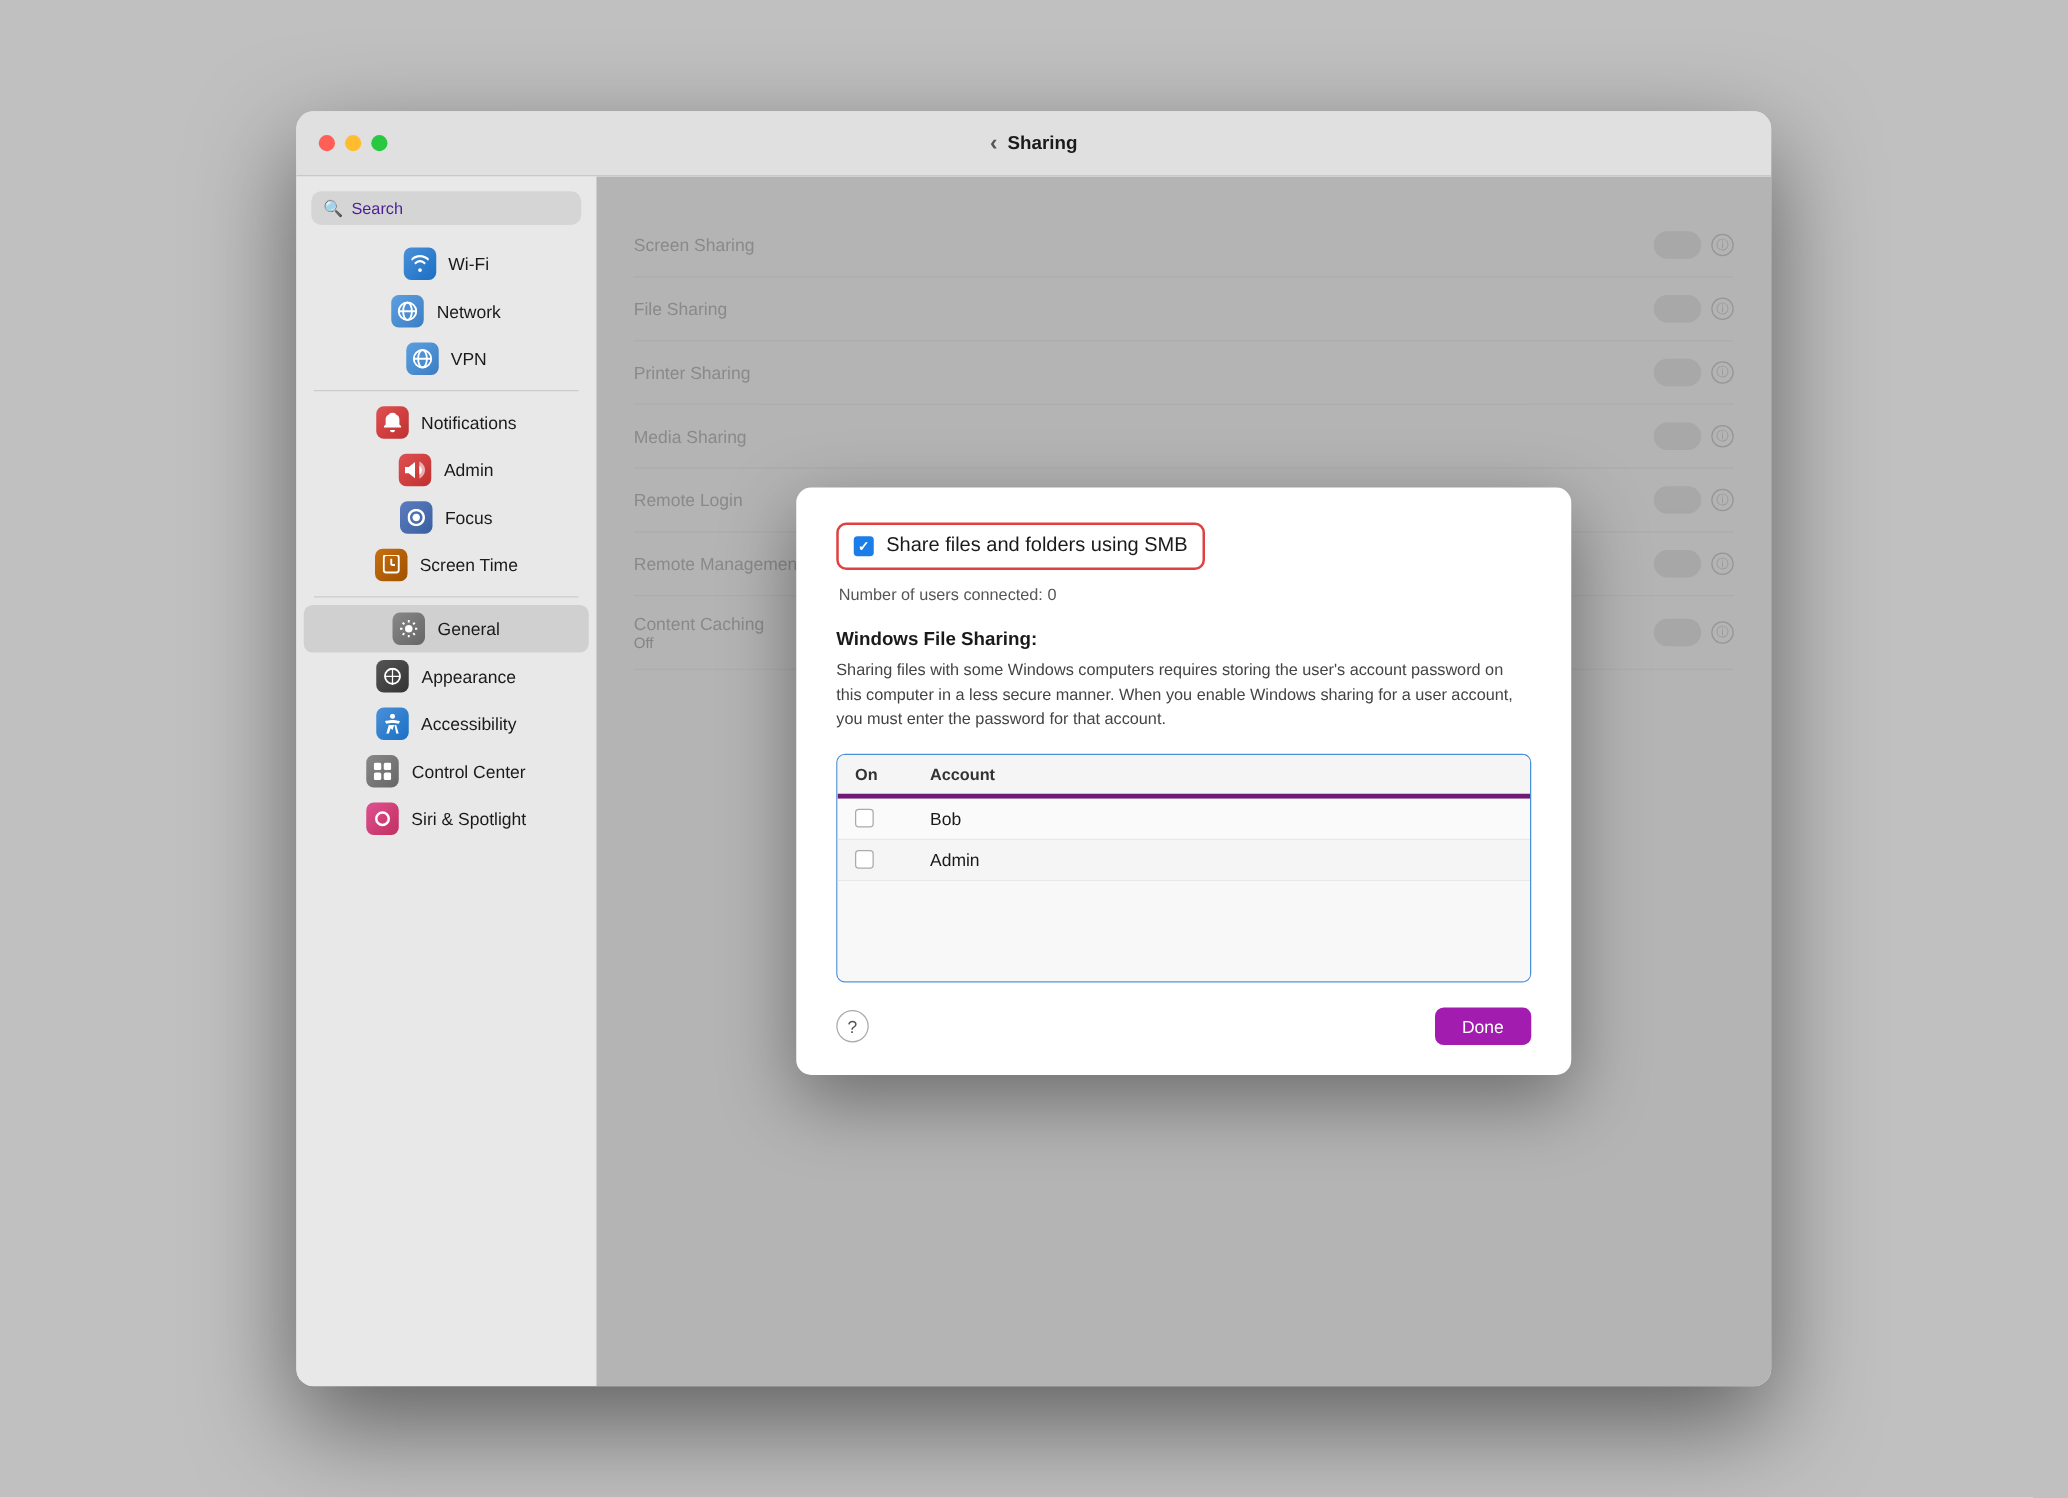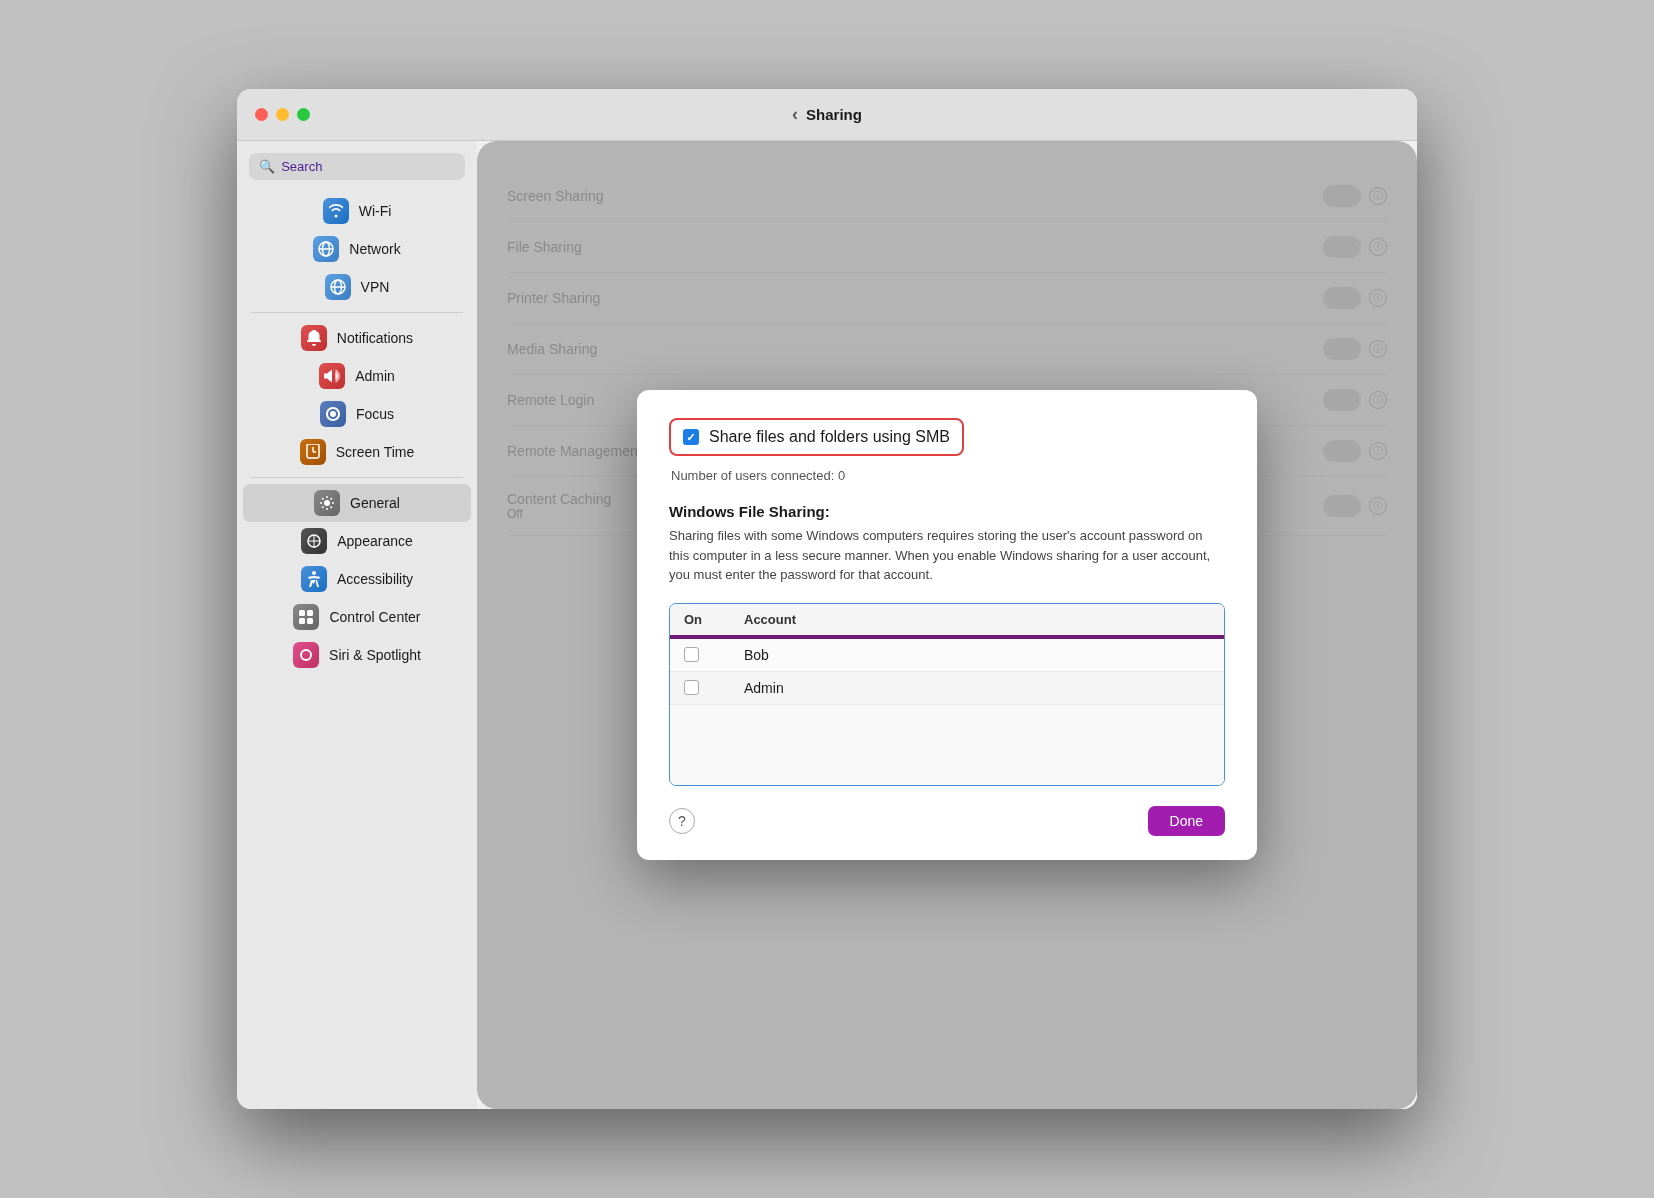--- a/index.html
+++ b/index.html
@@ -197,21 +197,20 @@
     }
 
     
     .overlay-backdrop {
       position: absolute;
       inset: 0;
       background: rgba(0,0,0,0.25);
       display: flex;
       align-items: center;
       justify-content: center;
-      border-radius: 20px;
     }
 
     
     .modal {
       background: #ffffff;
       border-radius: 12px;
       box-shadow: 0 20px 60px rgba(0,0,0,0.4);
       width: 620px;
       padding: 28px 32px 24px;
       position: relative;

